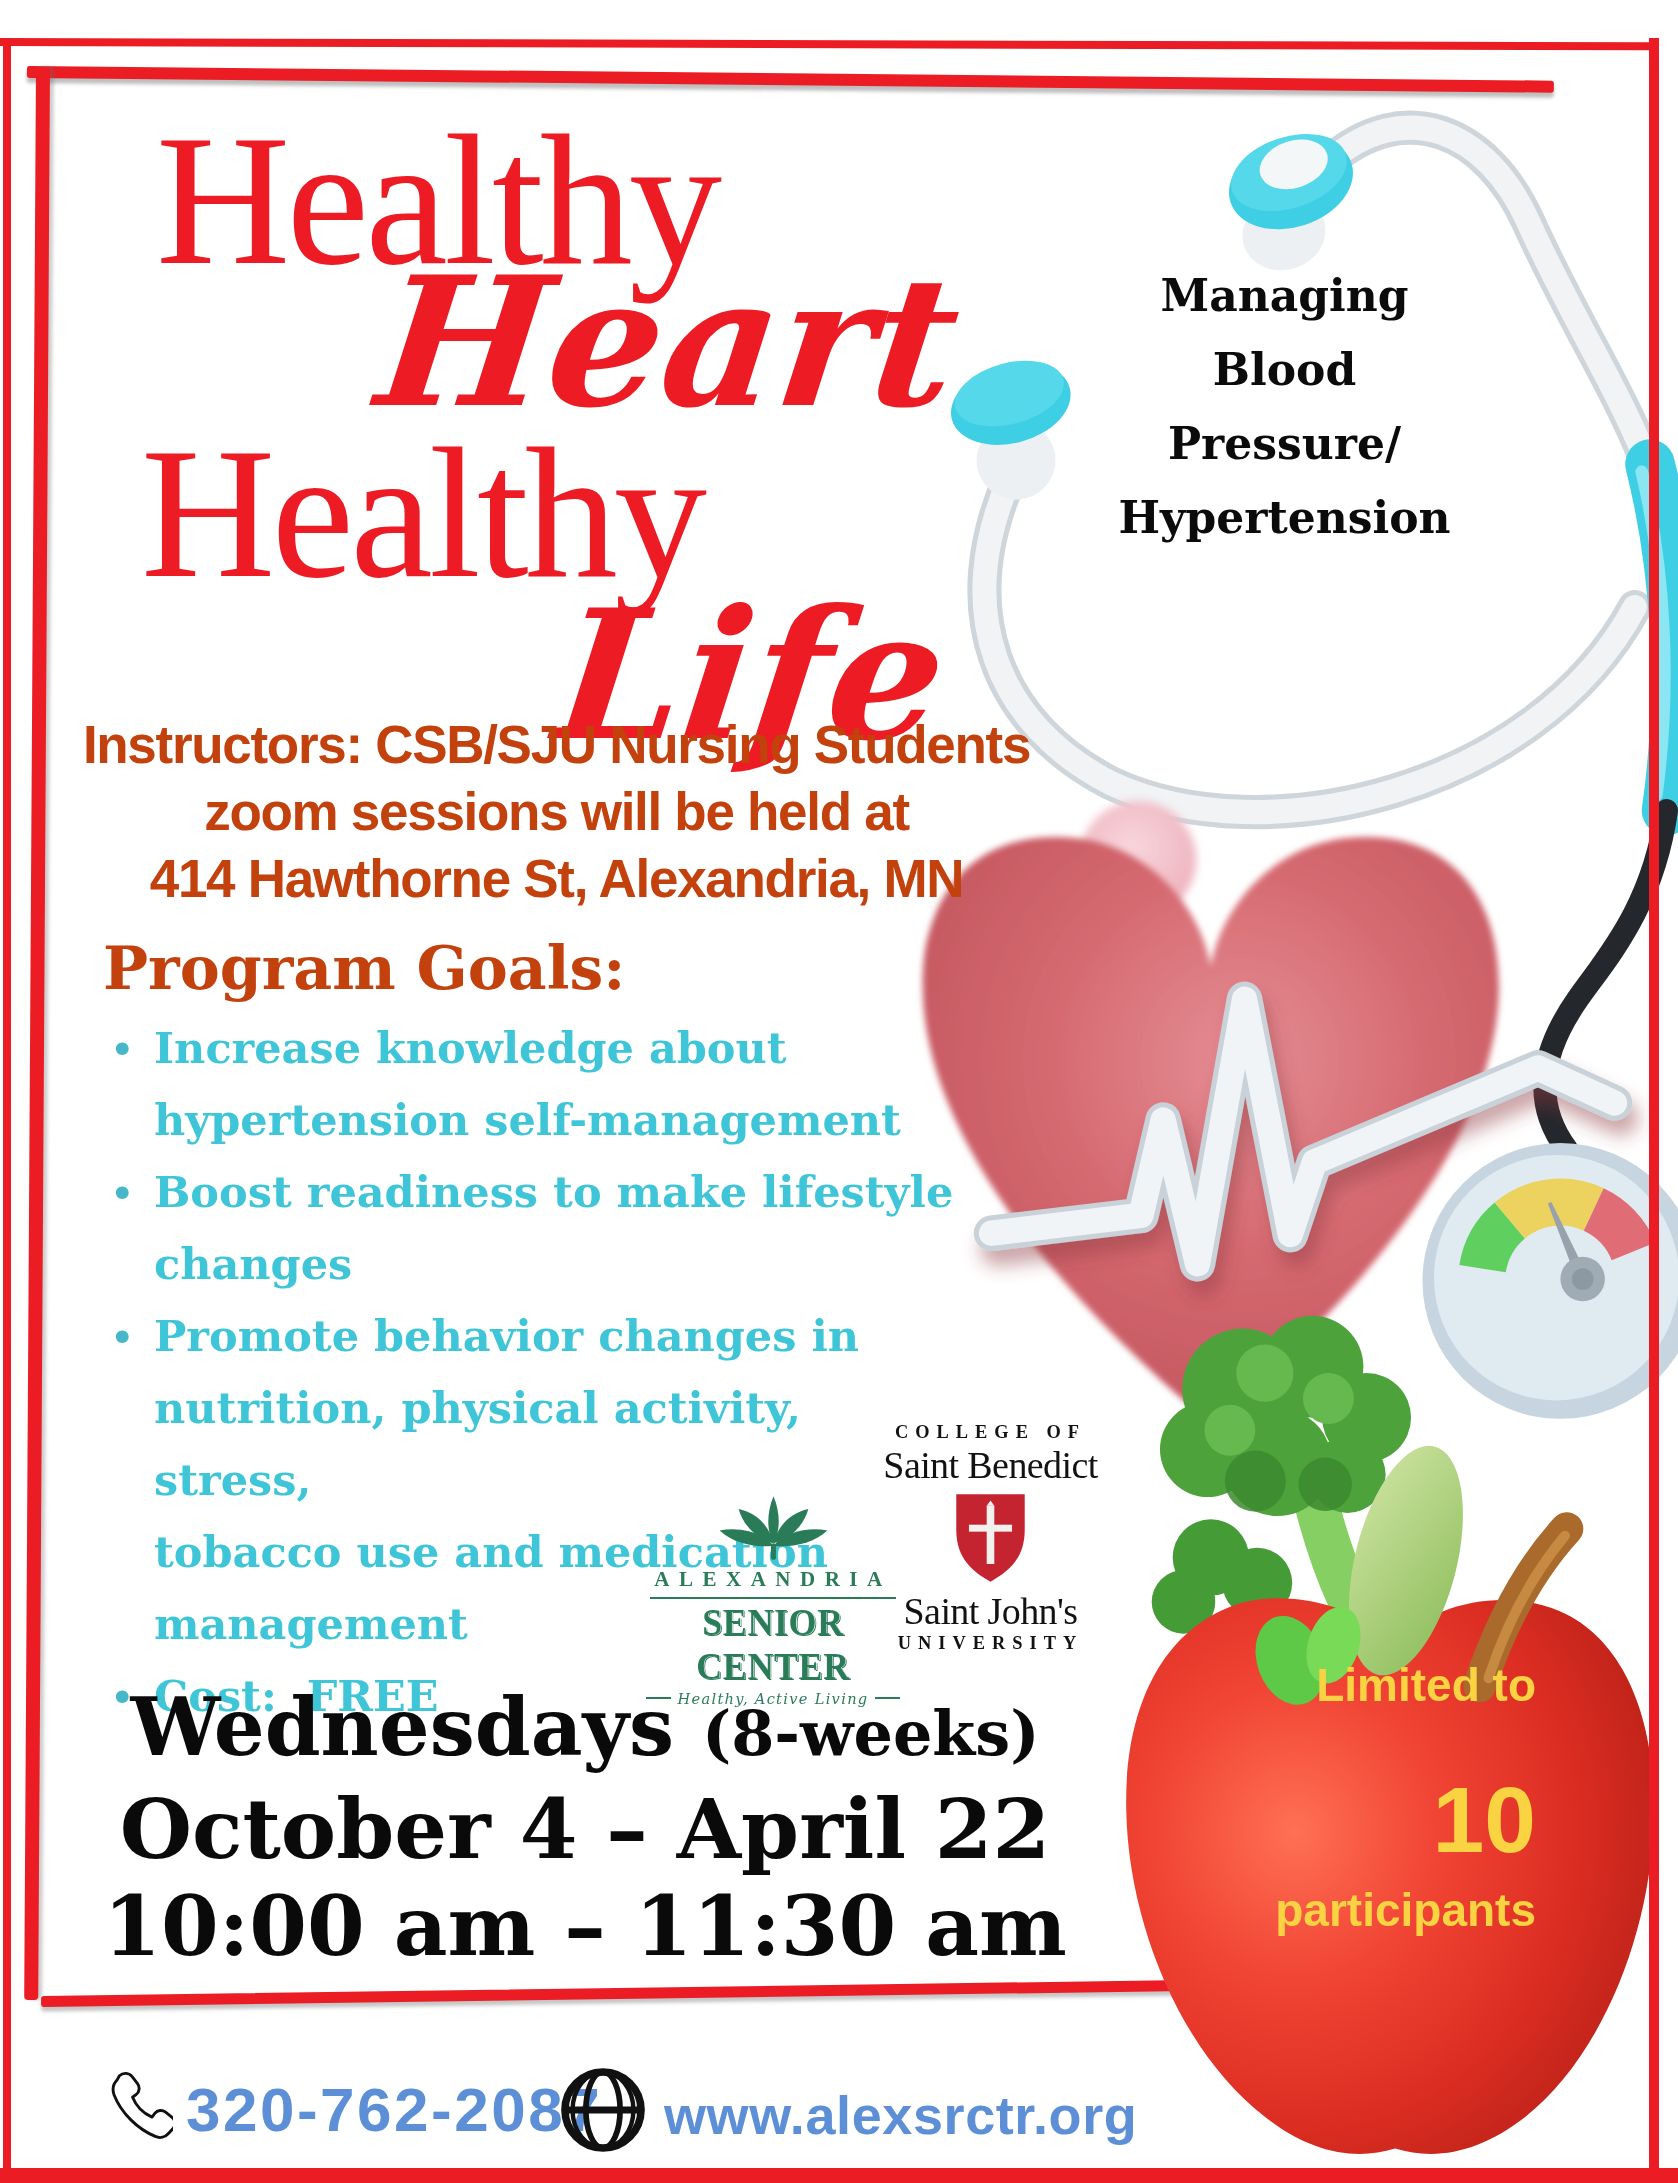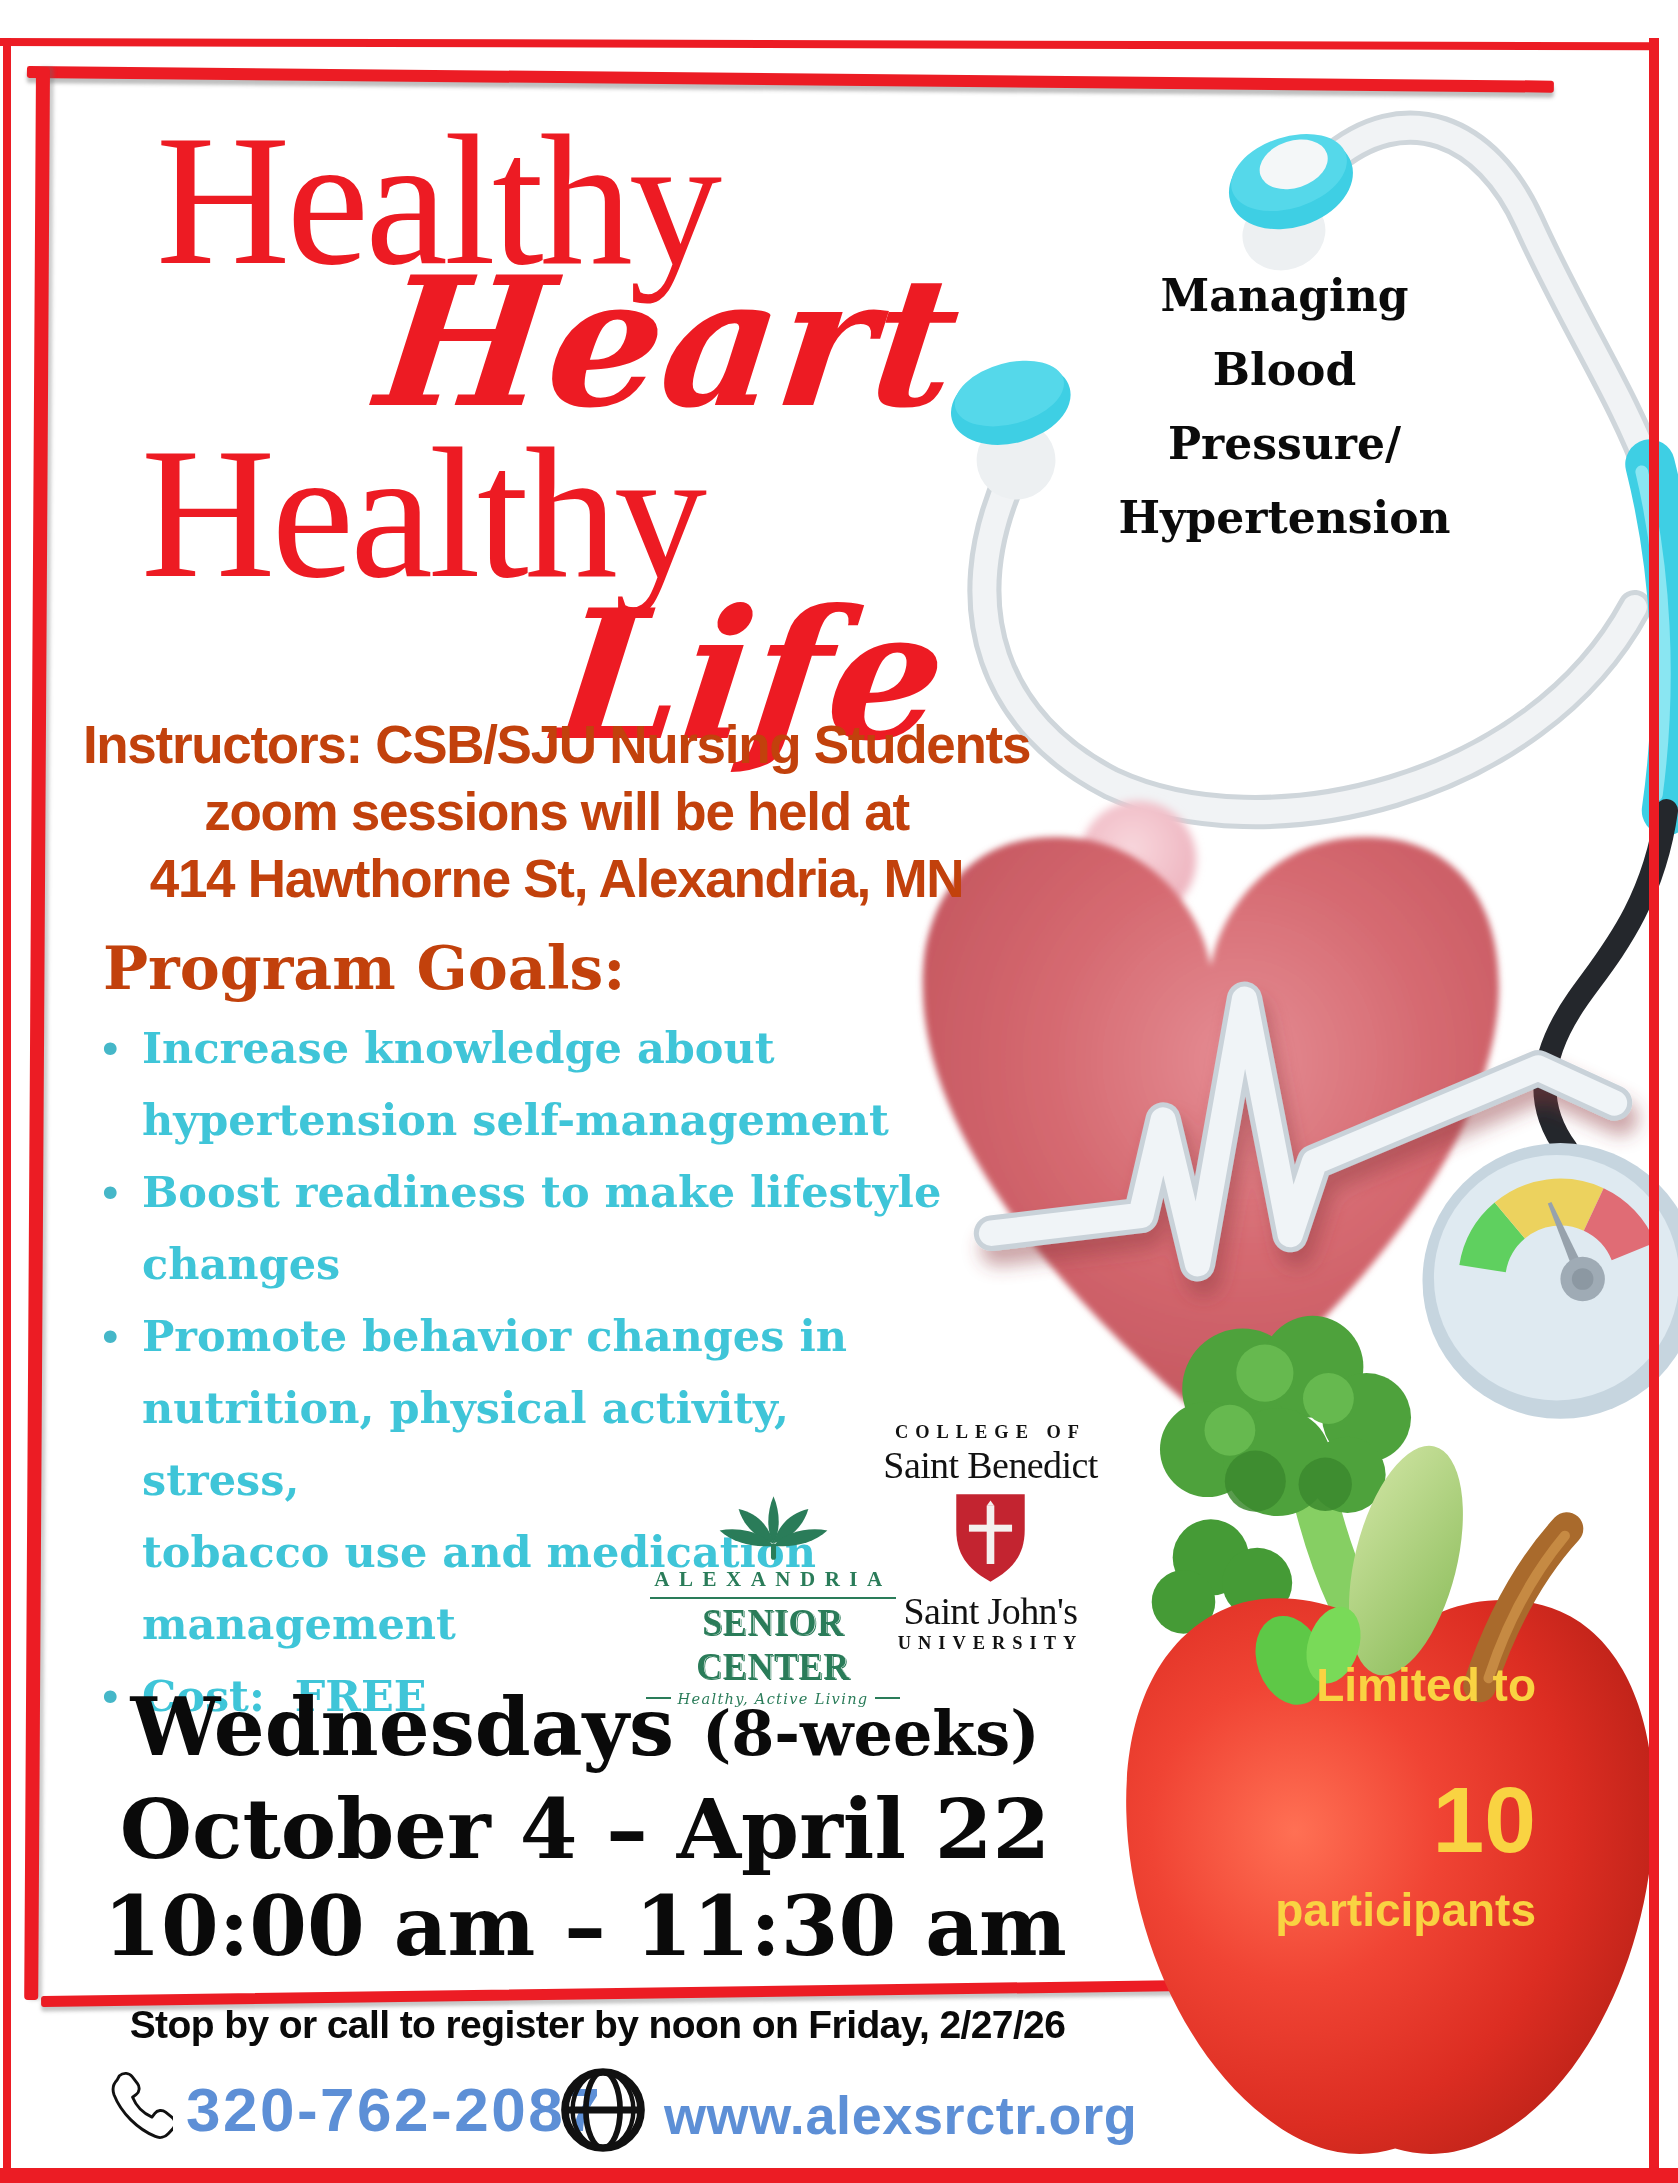--- a/index.html
+++ b/index.html
@@ -27,21 +27,21 @@
   .title-script{font-family:"DejaVu Serif",cursive;font-weight:700;font-style:italic;transform:skewX(-7deg);}
   #t1{left:156px;top:107px;font-size:186px;line-height:1;}
   #t2{left:381px;top:253px;font-size:179px;line-height:1;}
   #t3{left:141px;top:420px;font-size:186px;line-height:1;}
   #t4{left:559px;top:586px;font-size:179px;line-height:1;}
   #topic{left:1005px;top:259px;width:559px;text-align:center;color:#0b0b0b;
          font-family:"DejaVu Serif",serif;font-weight:700;font-size:44px;line-height:74px;}
   #intro{left:70px;top:711px;width:973px;text-align:center;color:#c2410c;
          font-weight:700;font-size:53px;line-height:67px;letter-spacing:-1.3px;}
   #goals-h{left:103px;top:933px;font-family:"DejaVu Serif",serif;font-weight:700;font-size:60px;color:#c2410c;}
-  #goals{left:95px;top:1012px;width:858px;list-style:none;margin:0;padding:0;}
+  #goals{left:107px;top:1012px;width:858px;list-style:none;margin:0;padding:0;}
   #goals li{position:relative;padding-left:47px;margin:0;color:#3fc5d8;
          font-family:"DejaVu Serif",serif;font-weight:700;font-size:43px;line-height:72px;white-space:pre-wrap;}
   #goals li::before{content:"\2022";position:absolute;left:3.8px;top:0;font-size:36px;color:#45b7c8;}
   
   #asc{left:646px;top:1495px;width:254px;text-align:center;color:#2a7c59;z-index:6;}
   #asc .city{font-family:"Liberation Serif",serif;font-size:21px;letter-spacing:9.5px;font-weight:700;margin-top:1.3px;}
   #asc .rule{height:1.9px;background:#2a7c59;margin:4.5px 3.8px 3.2px 3.8px;}
   #asc .name{font-family:"Liberation Serif",serif;font-size:36px;font-weight:700;letter-spacing:0.6px;
              transform:scaleY(1.05);color:#2a7c59;text-shadow:0.6px 0.6px 0 #fff,1.3px 1.3px 0 #2a7c59;}
   #asc .tagrow{display:flex;align-items:center;gap:6.4px;margin-top:3.8px;}
@@ -276,21 +276,20 @@
     <span>Wednesdays</span>
     <span class="sub">(8-weeks)</span>
   </div>
   <div class="txt sched" id="sch2">October 4 – April 22</div>
   <div class="txt sched" id="sch3">10:00 am – 11:30 am</div>
 
   <div class="txt badge" id="bdg1">Limited to</div>
   <div class="txt badge" id="bdg2">10</div>
   <div class="txt badge" id="bdg3">participants</div>
 
-  <div class="txt" id="register">Stop by or call to register by noon on Friday, 2/27/26</div>
 
   <svg class="abs" id="phone-ic" width="66" height="71" viewBox="0 0 160 172">
     <path d="M30,14 C40,5 54,7 61,16 L74,33 C80,41 79,53 71,59 L62,66 C71,88 88,105 109,114 L116,105 C122,97 134,96 142,102 L157,114 C166,121 167,135 159,143 L149,154 C141,163 128,166 117,161 C74,143 34,104 17,60 C13,48 15,34 24,25 Z" fill="#ffffff" stroke="#111" stroke-width="7" stroke-linejoin="round"></path>
   </svg>
   <div class="txt" id="phone-num">320-762-2087</div>
 
   <svg class="abs" id="globe-ic" width="90" height="90" viewBox="0 0 142 142">
     <g fill="none" stroke="#111">
       <circle cx="71" cy="71" r="60" stroke-width="12"></circle>
       <ellipse cx="71" cy="71" rx="27" ry="60" stroke-width="9"></ellipse>

